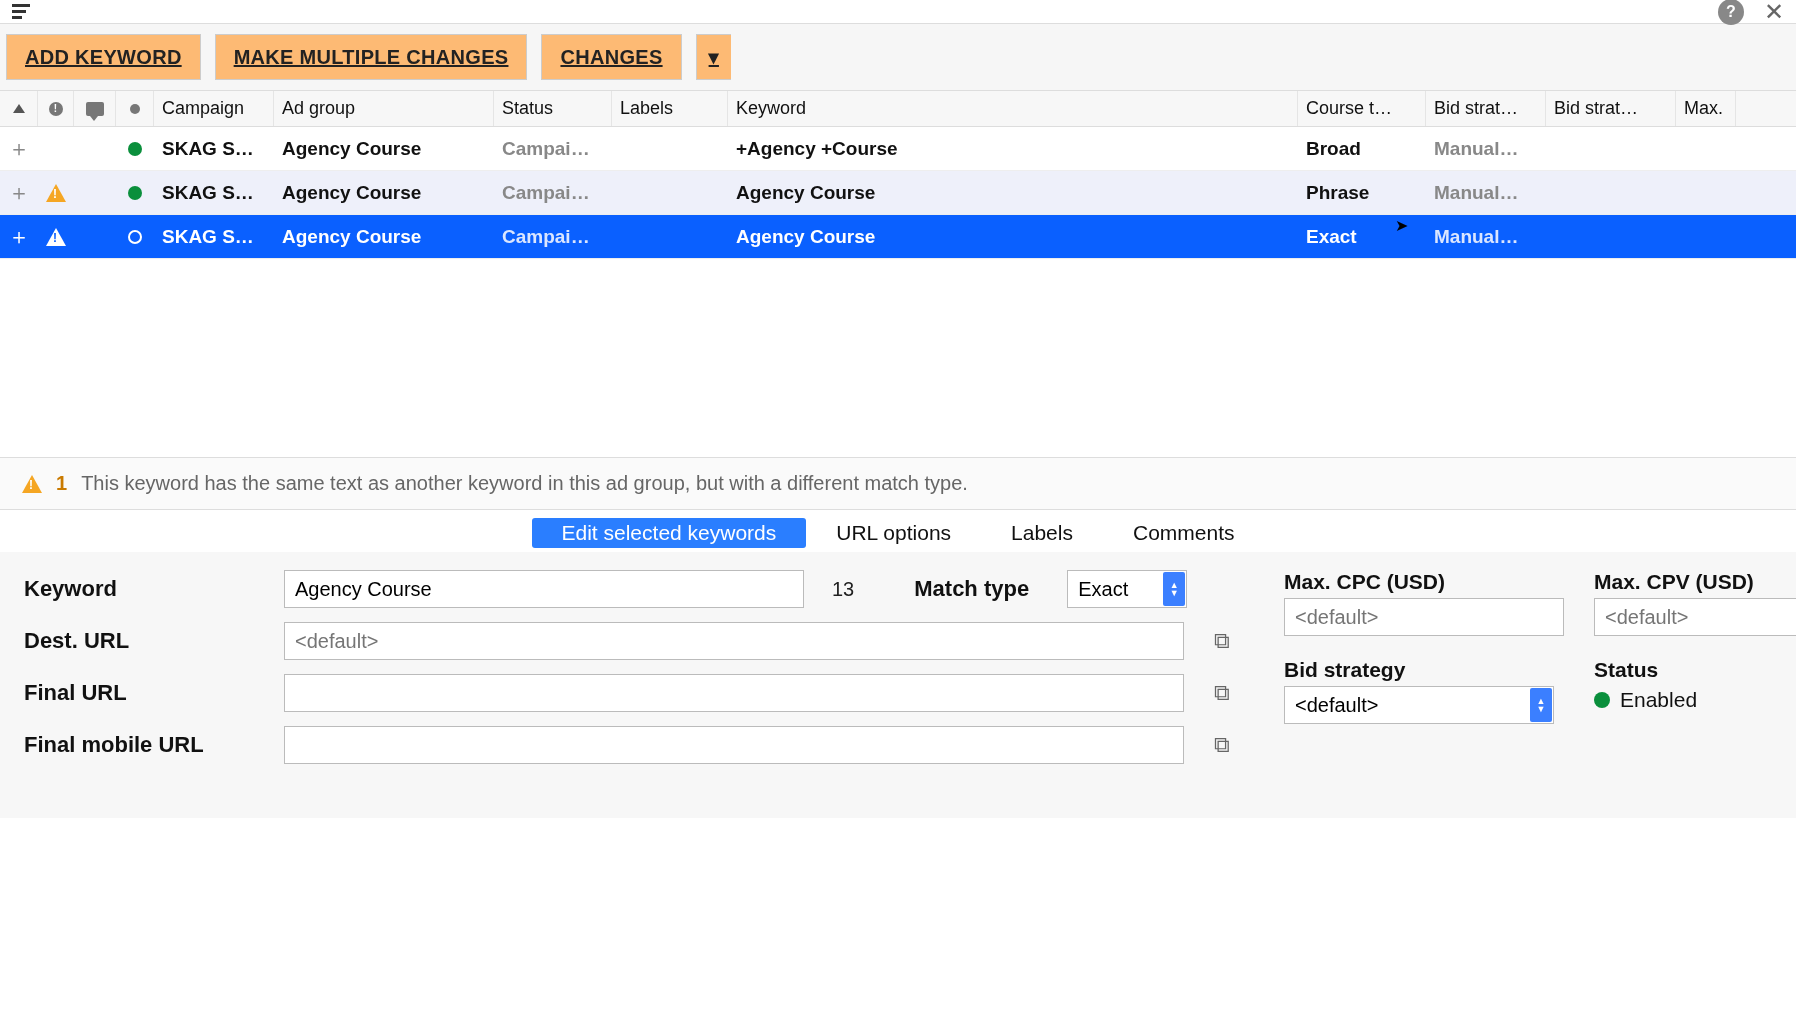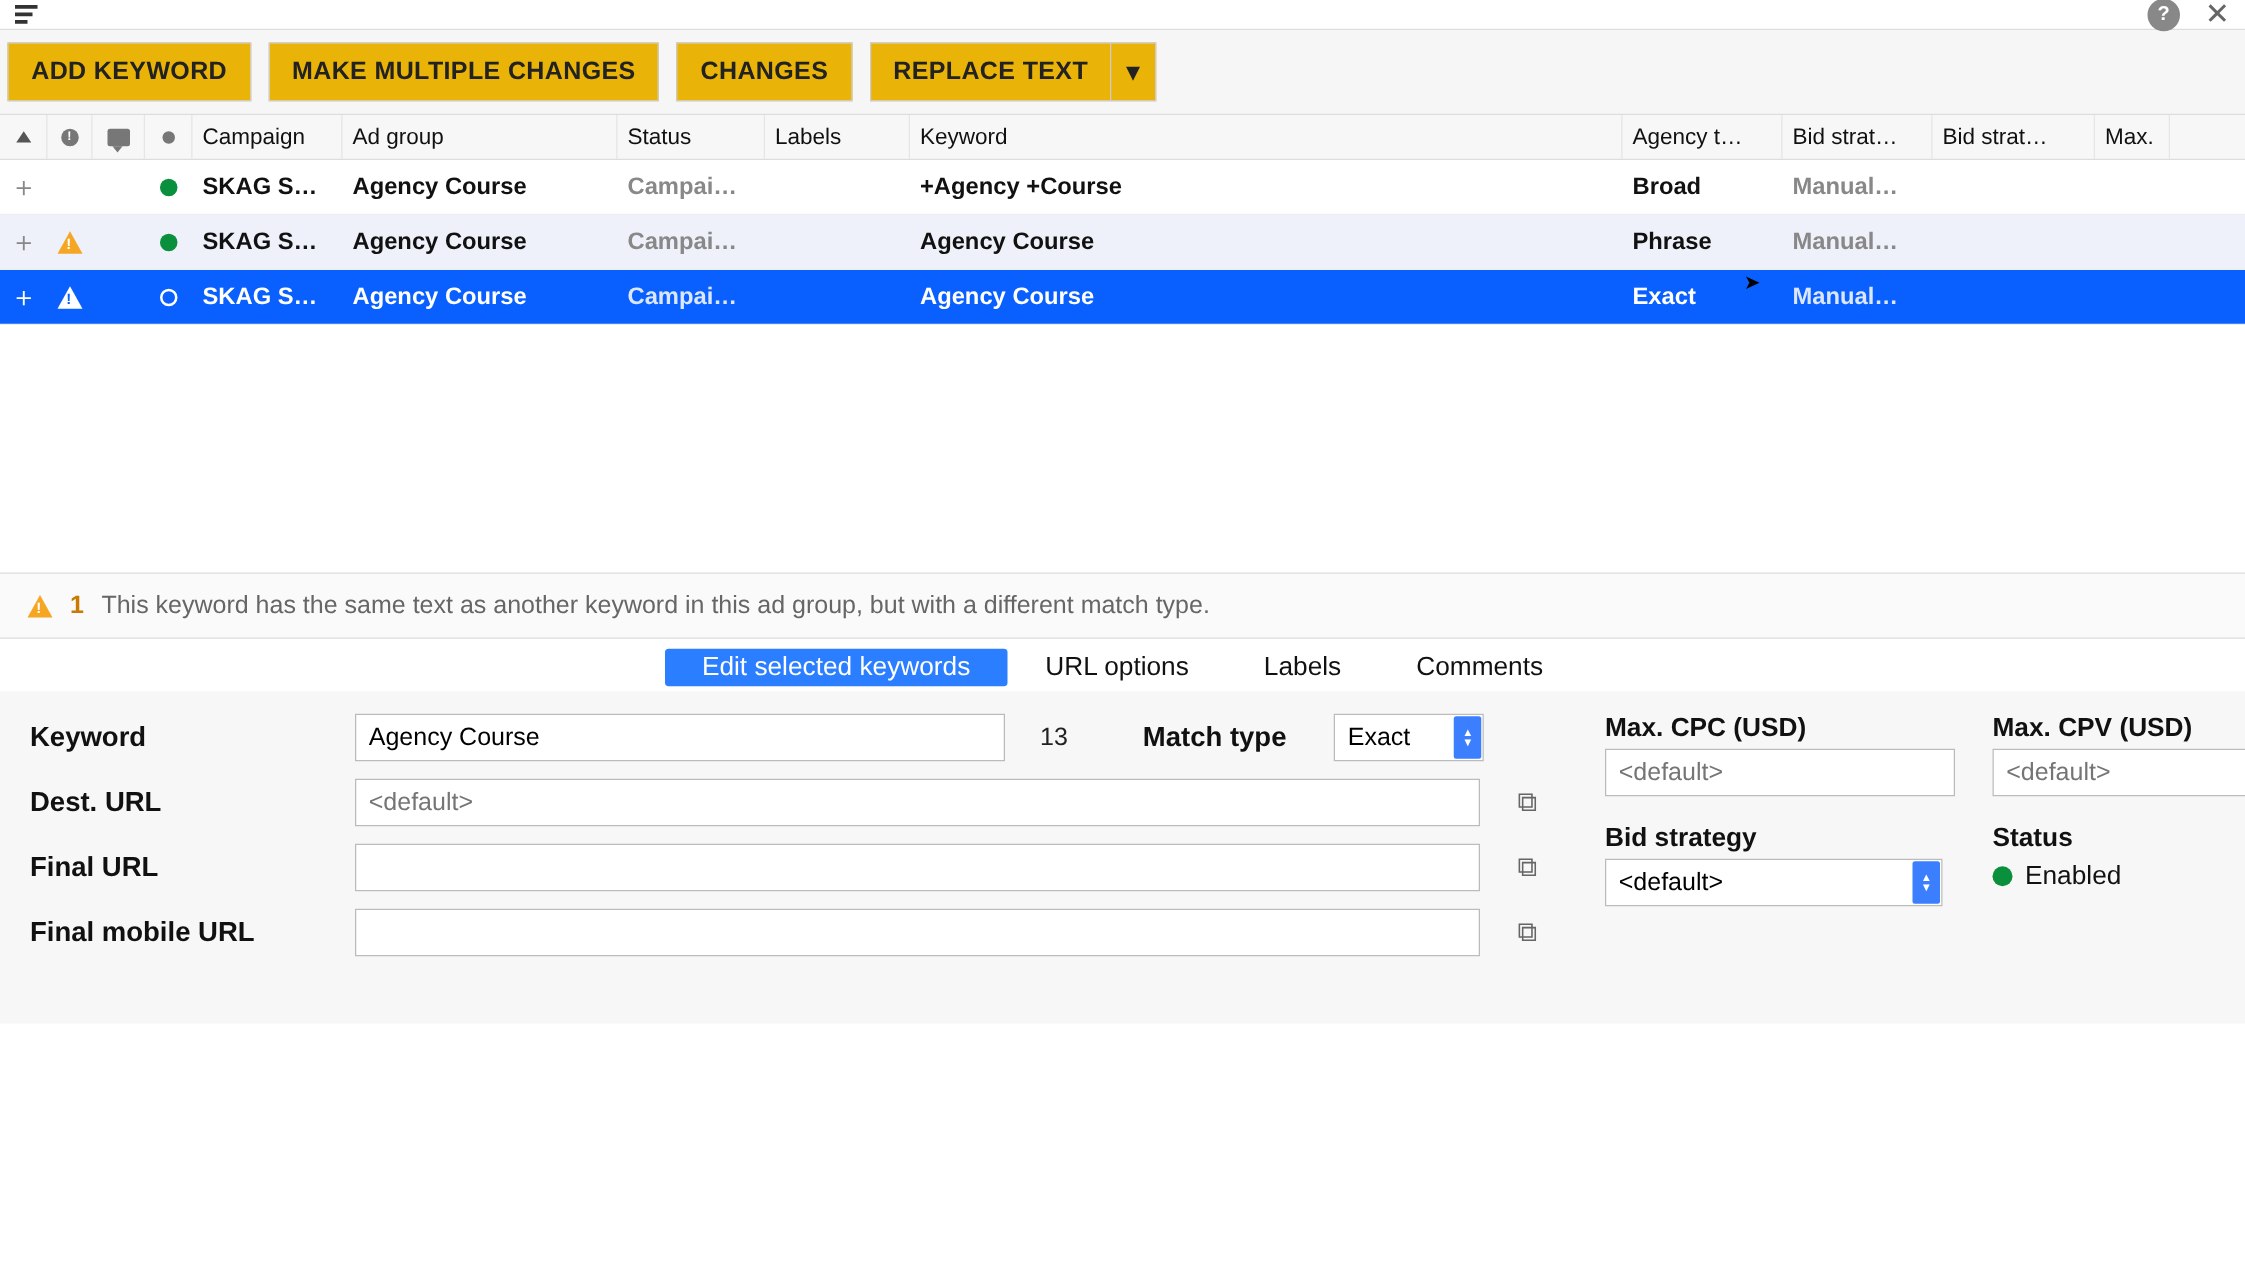--- a/index.html
+++ b/index.html
@@ -5,21 +5,21 @@
 * { box-sizing: border-box; margin: 0; padding: 0; }
 body { font-family: Arial, Helvetica, sans-serif; font-size: 17px; color: #111; background: #fff; }
 
 
 .header-bar { display: flex; align-items: center; justify-content: space-between; padding: 4px 12px; border-bottom: 1px solid #ddd; height: 24px; }
 .header-left { display:flex; align-items:center; gap:8px; }
 .header-right { display:flex; align-items:center; gap:20px; }
 
 
 .toolbar { display:flex; gap:14px; padding:10px 6px; background:#f6f6f6; border-bottom:1px solid #ddd; }
-.toolbar button { background:#eab308; border:1px solid #ccc; padding:10px 18px; font-size:20px; font-weight:600; letter-spacing:0.3px; cursor:pointer; color:#222; }
+.toolbar button { background:#fdba74; border:1px solid #ccc; padding:10px 18px; font-size:20px; font-weight:600; letter-spacing:0.3px; cursor:pointer; color:#222;text-decoration:underline; }
 .toolbar .replace-wrap { display:flex; }
 .toolbar .replace-wrap button:first-child { border-right:none; }
 .toolbar .dropdown-btn { padding:10px 12px; }
 
 
 .table { width:100%; }
 .thead { display:flex; align-items:center; background:#f7f7f7; border-bottom:1px solid #ddd; height:36px; font-size:18px; }
 .thead .cell, .row .cell { padding:4px 8px; overflow:hidden; white-space:nowrap; text-overflow:ellipsis; }
 .thead .cell { font-weight:400; border-right:1px solid #e5e5e5; display:flex; align-items:center; height:100%; }
 
@@ -120,21 +120,20 @@
     <span class="help-circle">?</span>
     <span style="font-size:24px;color:#666;">✕</span>
   </div>
 </div>
 
 <div class="toolbar">
   <button>ADD KEYWORD</button>
   <button>MAKE MULTIPLE CHANGES</button>
   <button>CHANGES</button>
   <div class="replace-wrap">
-    <button>REPLACE TEXT</button>
     <button class="dropdown-btn">▾</button>
   </div>
 </div>
 
 <div class="table">
   <div class="thead">
     <div class="cell w-tri">
         <span class="tri-sort"></span>
       </div>
     <div class="cell w-icon1">
@@ -144,21 +143,21 @@
         <span class="comment-bubble"></span>
       </div>
     <div class="cell w-dot">
         <span class="small-dot"></span>
       </div>
     <div class="cell w-campaign">Campaign</div>
     <div class="cell w-adgroup">Ad group</div>
     <div class="cell w-status">Status</div>
     <div class="cell w-labels">Labels</div>
     <div class="cell w-keyword">Keyword</div>
-    <div class="cell w-match">Agency t…</div>
+    <div class="cell w-match">Course t…</div>
     <div class="cell w-bid1">Bid strat…</div>
     <div class="cell w-bid2">Bid strat…</div>
     <div class="cell w-max">Max.</div>
   </div>
   <div class="table-body">
 
     <div class="row">
       <div class="cell w-tri">
           <span class="add-icon">＋</span>
         </div>

